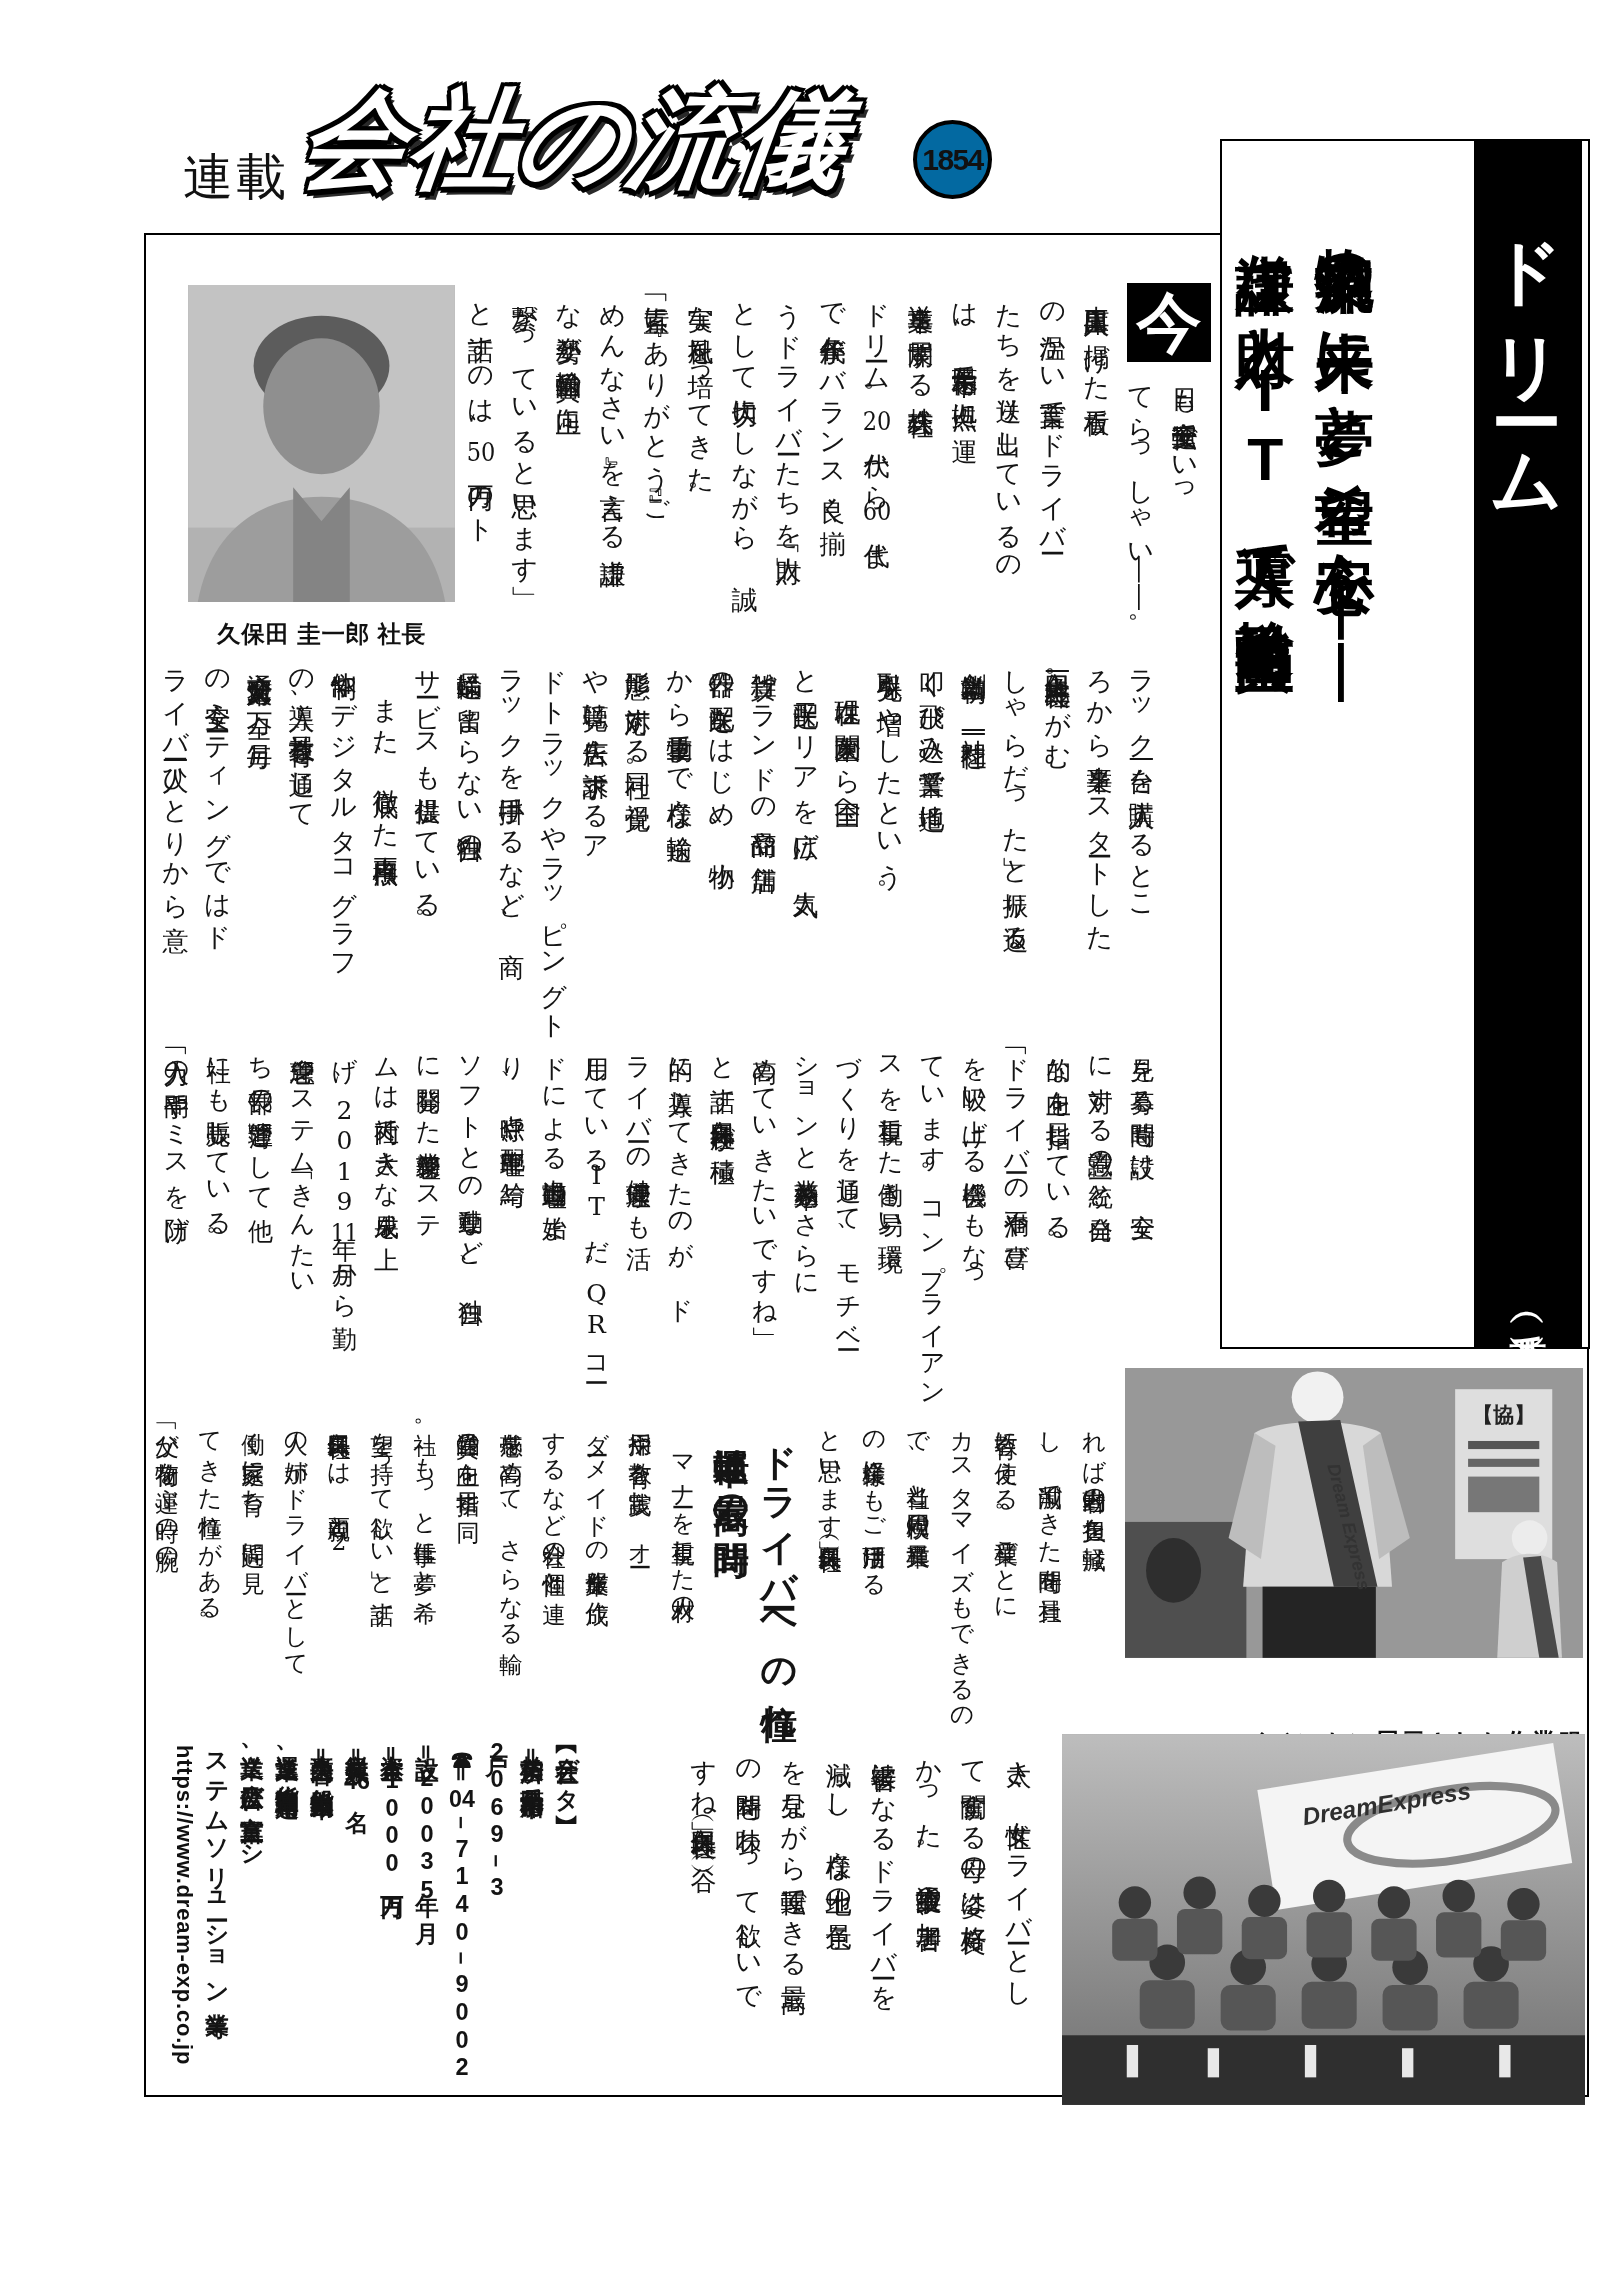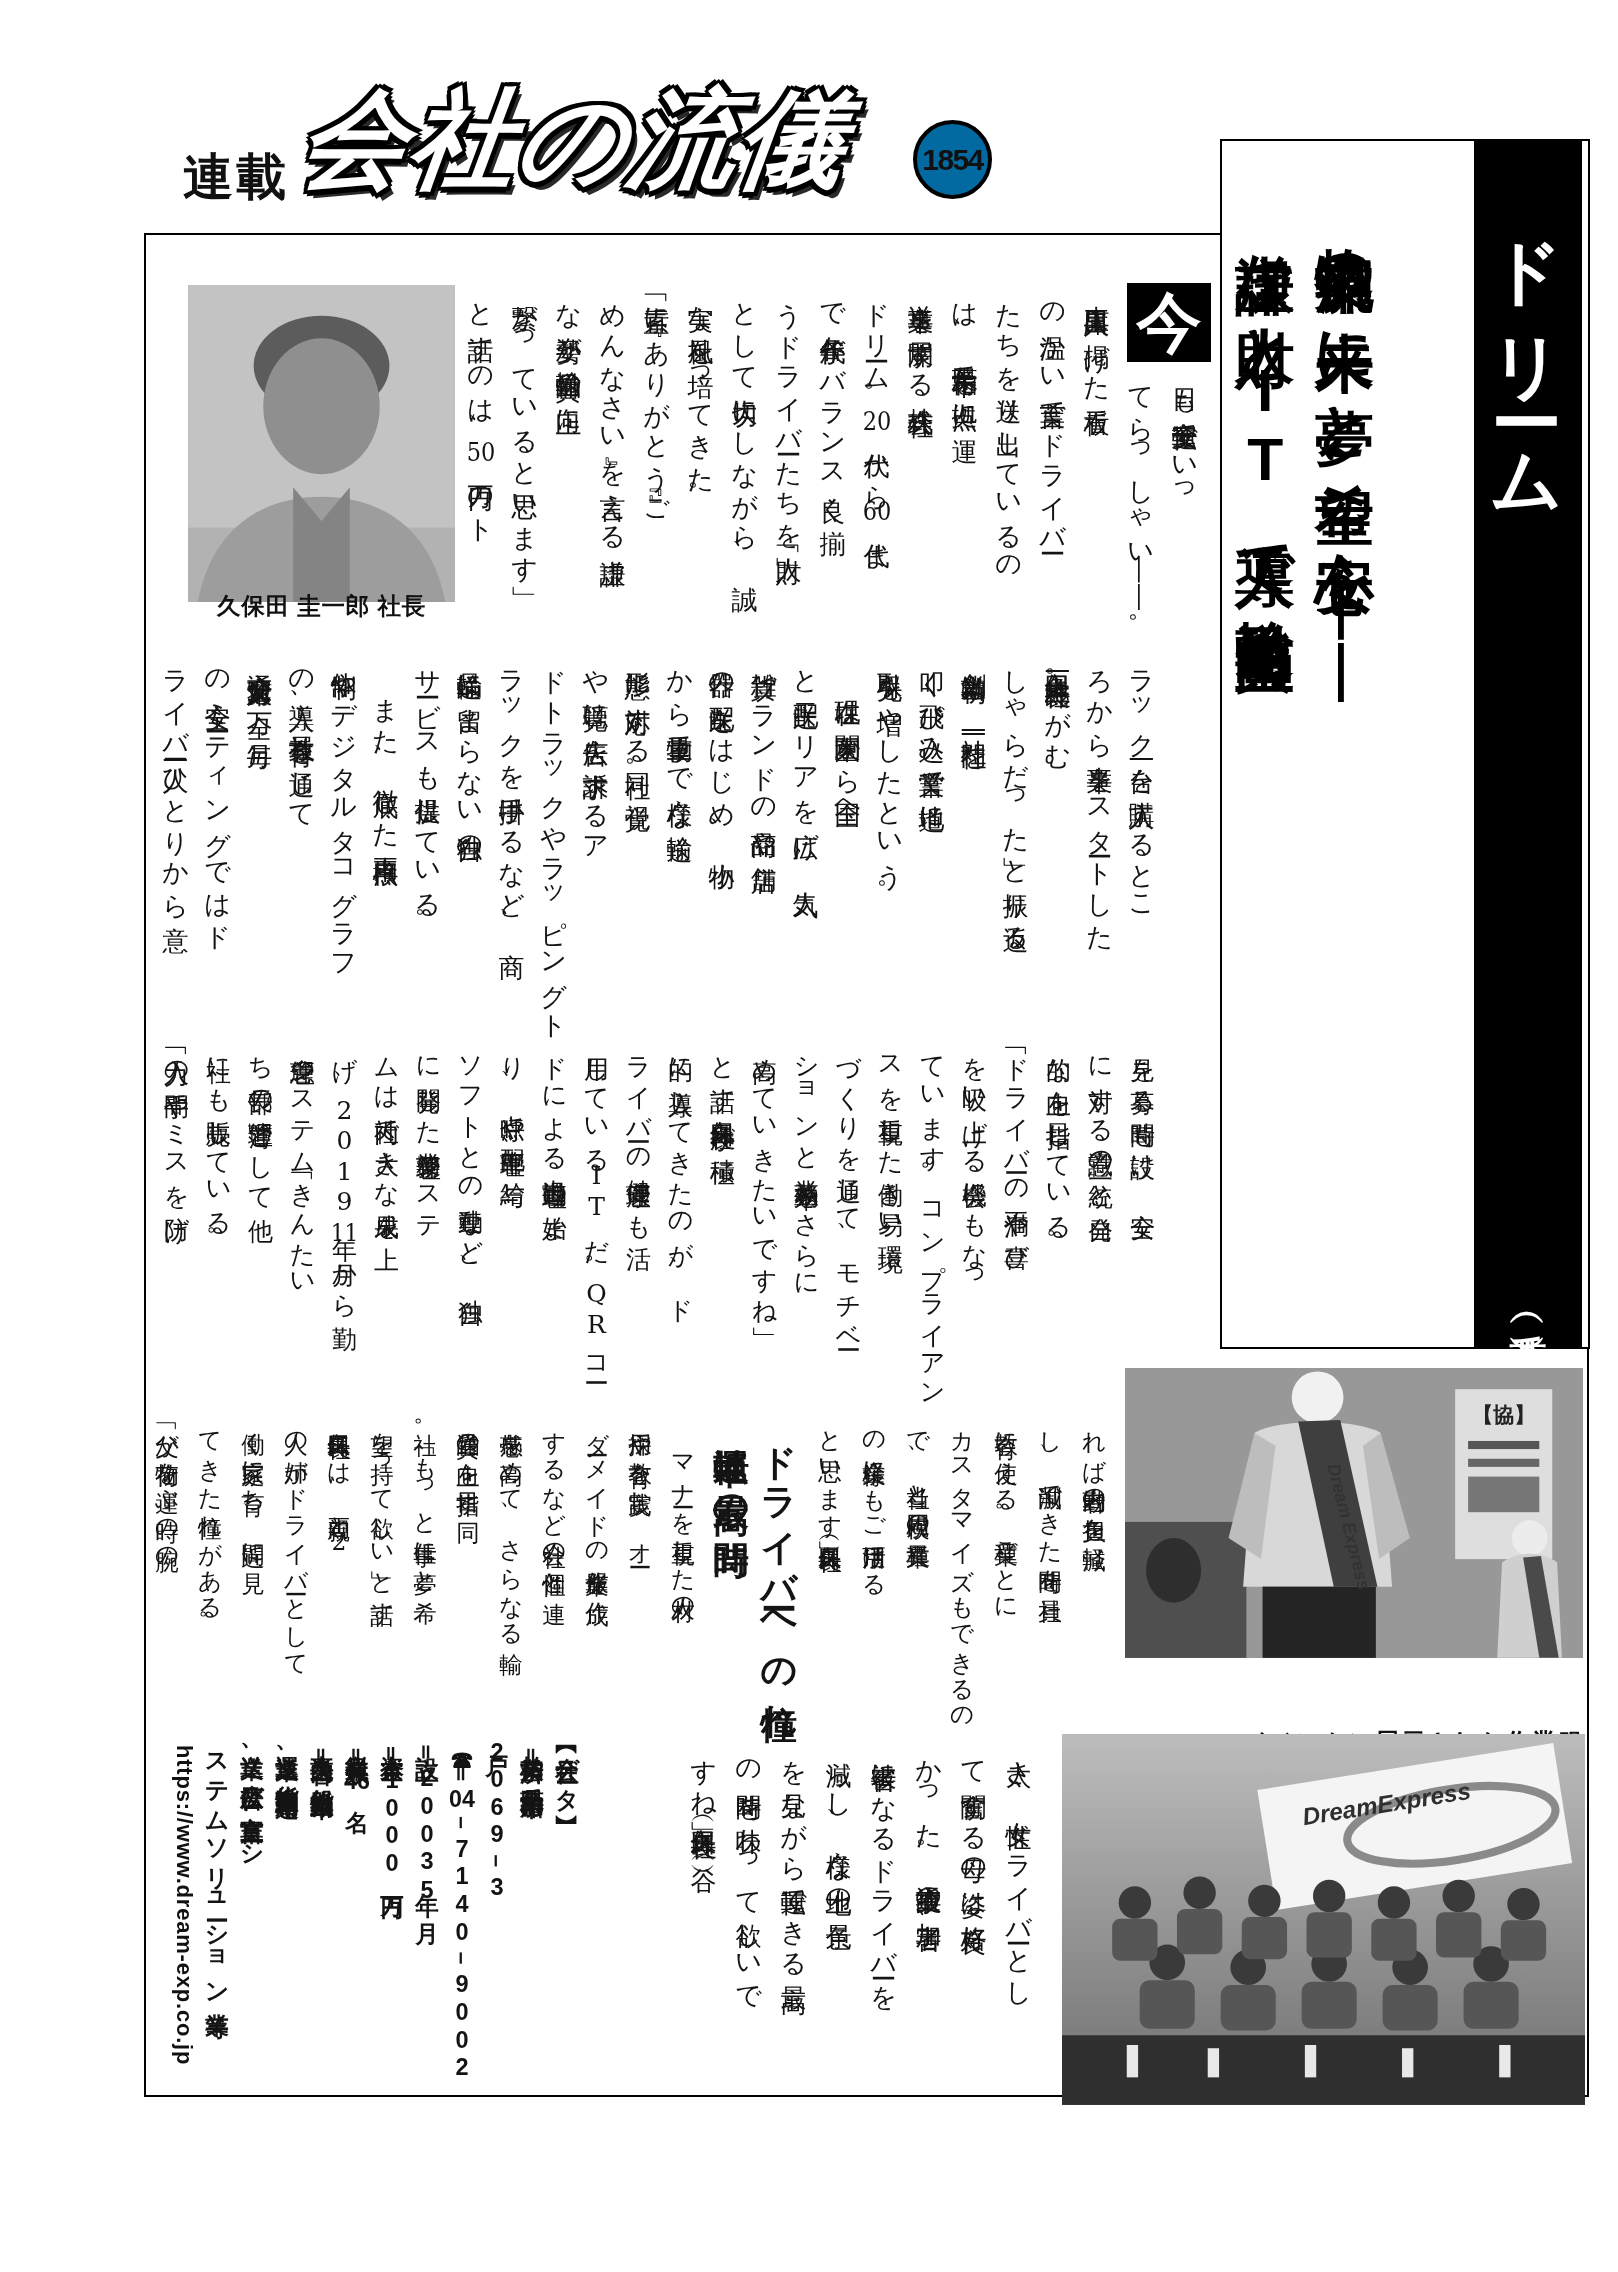--- a/index.html
+++ b/index.html
@@ -1,21 +1,21 @@
 <!DOCTYPE html>
 <html lang="ja" style="font-size:13px"><head>
 <meta charset="utf-8">
 <style>
   html,body{margin:0;padding:0;background:#e9e9e9;}
   #page{position:relative;width:1619px;height:2273px;background:#ffffff;margin:0 auto;overflow:hidden;
         font-family:"Liberation Sans",sans-serif;color:#111;}
   .abs{position:absolute;}
 
   
-  #logo-serial{left:183px;top:144px;font-size:50px;font-weight:700;letter-spacing:3.2px;}
+  #logo-serial{left:183px;top:144px;font-size:50px;font-weight:400;letter-spacing:3.2px;}
   #logo-title{left:301px;top:68px;font-family:"DejaVu Serif",serif;font-style:italic;font-weight:900;
     font-size:107px;letter-spacing:1.6px;color:#fff;transform:skewX(-7deg);
     text-shadow:-4px -4px 0 #000,4px -4px 0 #000,-4px 4px 0 #000,4px 4px 0 #000,
                 -4px 0 0 #000,4px 0 0 #000,0 -4px 0 #000,0 5.7px 0 #000,6.5px 8px 0 #2a2a2a;}
   #logo-badge{left:913px;top:120px;width:71px;height:71px;border:4px solid #000;border-radius:50%;
     background:#0369a1;display:flex;align-items:center;justify-content:center;}
   #logo-badge span{font-size:30px;font-weight:900;letter-spacing:-1.6px;}
 
   
   #article-box{left:144px;top:233px;width:1441px;height:1860px;border:2.4px solid #000;background:#fff;}
@@ -49,21 +49,21 @@
       font-family:"Liberation Sans",sans-serif;}
   .hl-line{position:absolute;writing-mode:vertical-rl;font-weight:900;
       font-family:"Liberation Sans",sans-serif;color:#000;letter-spacing:3.2px;}
   #hl-line1{left:83px;top:60px;height:1133px;font-size:59px;}
   #hl-line2{left:3.2px;top:63px;height:1133px;font-size:59px;}
 
   
   .photo{overflow:hidden;background:#9a9a9a;}
   .caption{font-weight:700;font-size:24px;letter-spacing:0.8px;color:#111;}
   #photo-president{left:188px;top:285px;width:267px;height:317px;}
-  #cap-president{left:188px;top:590px;width:267px;text-align:center;font-size:23.5px;}
+  #cap-president{left:188px;top:618px;width:267px;text-align:center;font-size:23.5px;}
   #photo-event{left:1125px;top:1368px;width:458px;height:290px;}
   #cap-event{left:1125px;top:1726px;width:458px;text-align:right;font-size:25px;}
   #photo-group{left:1062px;top:1734px;width:523px;height:371px;}
   #cap-group{left:1062px;top:2112px;width:523px;text-align:right;padding-right:42px;font-size:25px;box-sizing:border-box;}
 
   
   #company{left:199px;top:1737px;width:385px;height:361px;font-size:23.5px;line-height:35px;
      font-family:"Liberation Sans",sans-serif;font-weight:700;letter-spacing:1.6px;}
   #company-url{left:160px;top:1745px;width:37px;height:348px;writing-mode:vertical-rl;
      font-family:"Liberation Sans",sans-serif;font-weight:700;font-size:22px;letter-spacing:0.8px;}

